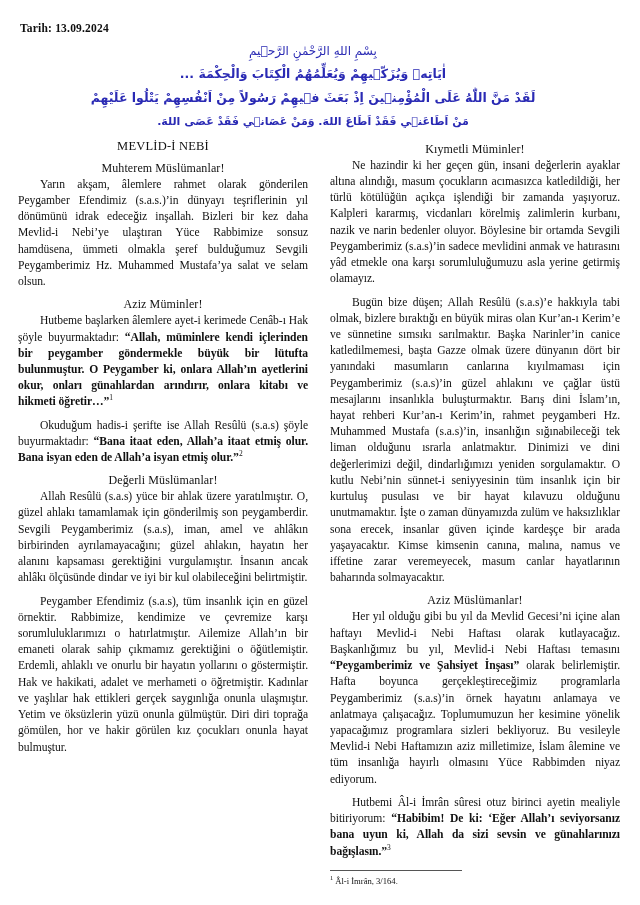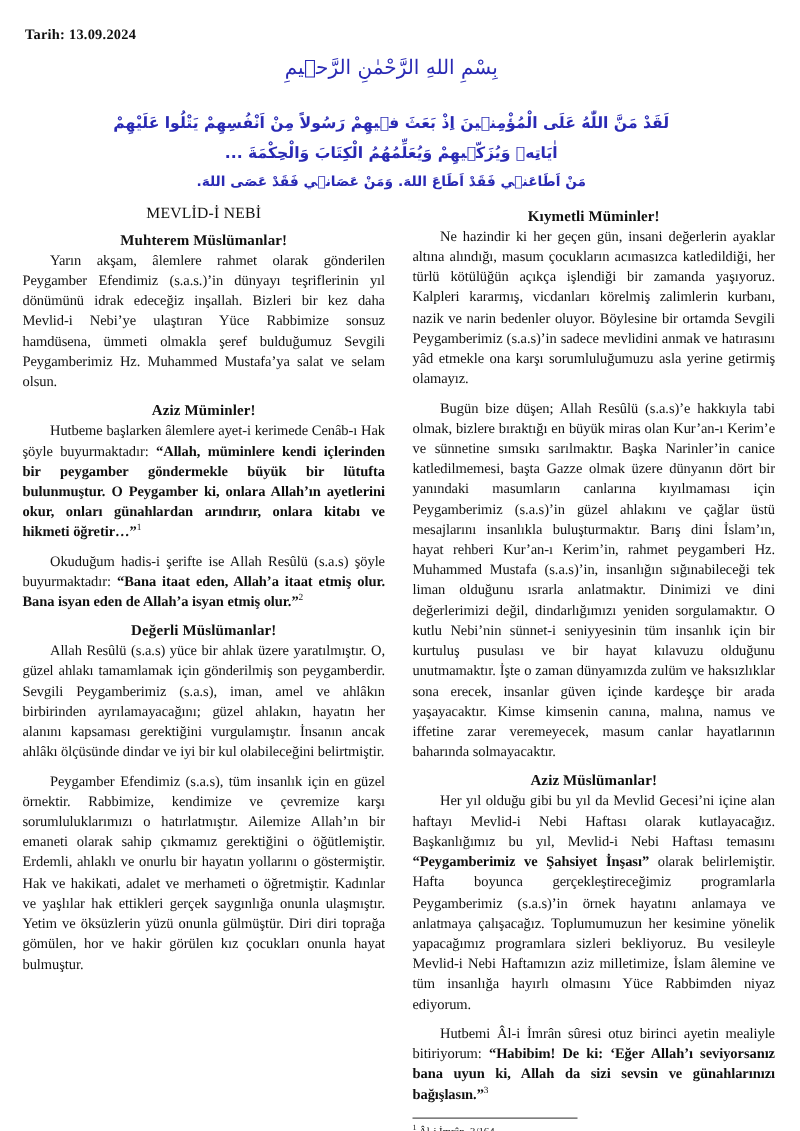--- a/index.html
+++ b/index.html
@@ -33,23 +33,23 @@
   .arabic-block {
     text-align: center;
     color: #2a2ab4;
     font-family: "DejaVu Sans", "Liberation Sans", sans-serif;
     direction: rtl;
     unicode-bidi: bidi-override;
     margin: 0 0 2px 0;
     padding-right: 6px;
   }
   .basmala {
-    font-size: 16px;
+    font-size: 12px;
     line-height: 1.5;
-    margin-bottom: 20px;
+    margin-bottom: 2px;
     letter-spacing: -0.3px;
   }
   .ayet-line {
     font-size: 12.5px;
     line-height: 1.95;
     font-weight: 600;
     letter-spacing: -0.2px;
   }
   .hadis-intro {
     font-size: 11.5px;
@@ -78,21 +78,21 @@
   .col {
     width: 290px;
     flex: 0 0 290px;
     position: relative;
   }
   .col-right {
     padding-top: 0px;
   }
   h3.sec-head {
     font-size: 12px;
-    font-weight: bold;
+    font-weight: normal;
     margin: 7px 0 1px 0;
     text-align: center;
     letter-spacing: 0.1px;
   }
   p.body {
     font-size: 11.6px;
     line-height: 1.40;
     text-align: justify;
     text-justify: inter-word;
     text-indent: 22px;
@@ -133,22 +133,22 @@
 </style>
 </head>
 <body>
 
 <div class="page">
 
   <div class="date-line">Tarih: 13.09.2024</div>
 
   <div class="arabic-block">
     <div class="basmala">بِسْمِ اللهِ الرَّحْمٰنِ الرَّح۪يمِ</div>
+    <div class="ayet-line">اٰيَاتِه۪ وَيُزَكّ۪يهِمْ وَيُعَلِّمُهُمُ الْكِتَابَ وَالْحِكْمَةَ ...</div>
     <div class="ayet-line">لَقَدْ مَنَّ اللّٰهُ عَلَى الْمُؤْمِن۪ينَ اِذْ بَعَثَ ف۪يهِمْ رَسُولاً مِنْ اَنْفُسِهِمْ يَتْلُوا عَلَيْهِمْ</div>
-    <div class="ayet-line">اٰيَاتِه۪ وَيُزَكّ۪يهِمْ وَيُعَلِّمُهُمُ الْكِتَابَ وَالْحِكْمَةَ ...</div>
     <div class="hadis-line">مَنْ اَطَاعَن۪ي فَقَدْ اَطَاعَ اللهَ. وَمَنْ عَصَان۪ي فَقَدْ عَصَى اللهَ.</div>
   </div>
 
   <div class="columns">
 
     <div class="col col-left">
 
       <div class="doc-title">MEVLİD-İ NEBİ</div>
 
       <h3 class="sec-head">Muhterem Müslümanlar!</h3>

